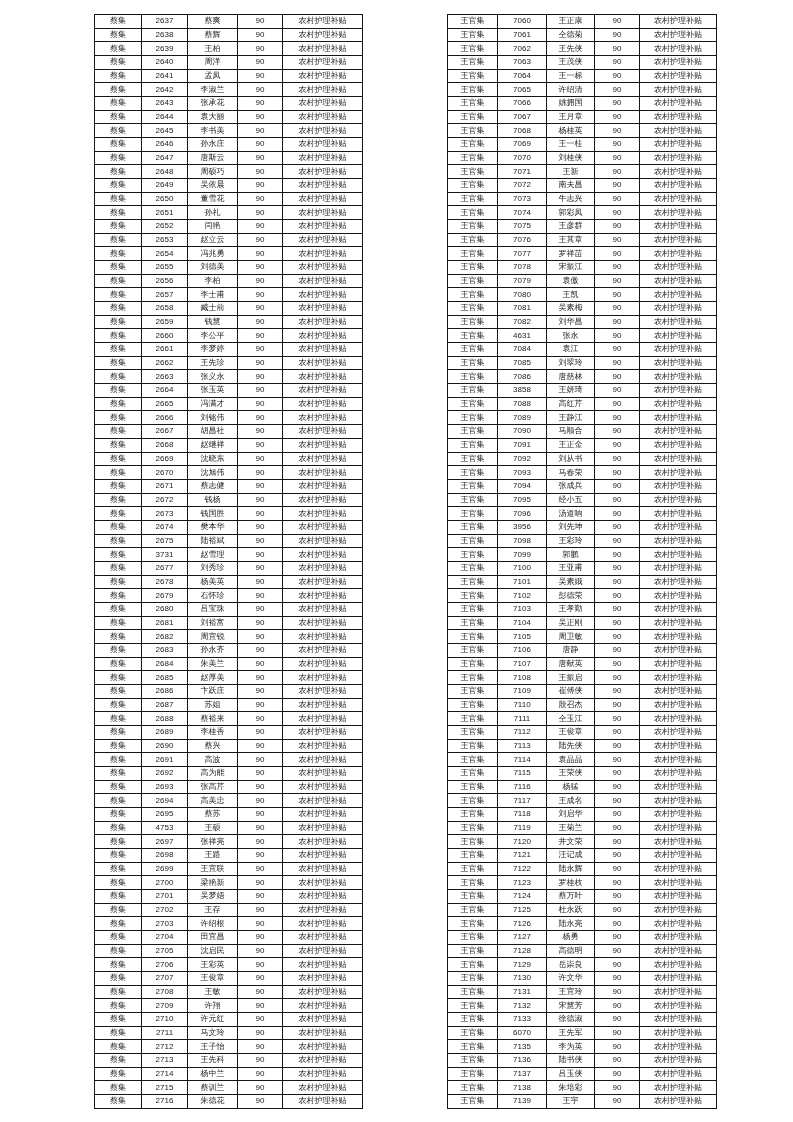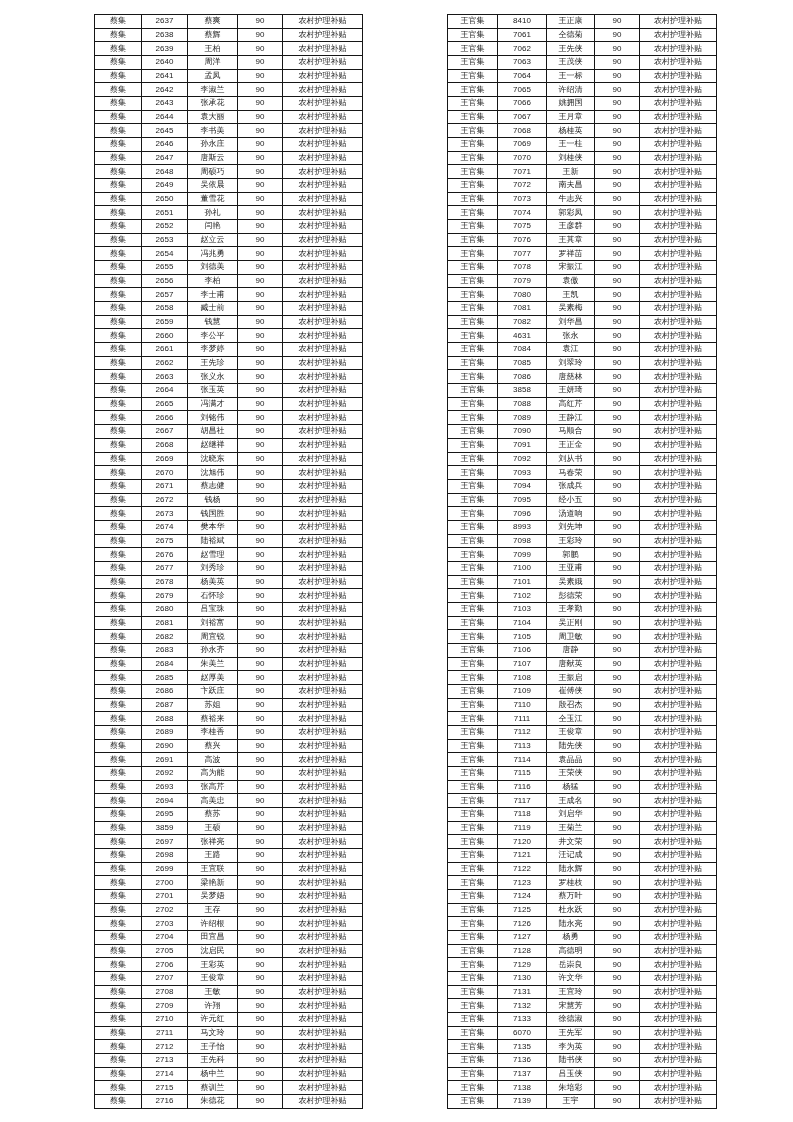--- a/index.html
+++ b/index.html
@@ -330,21 +330,21 @@
         </tr>
         <tr>
           <td>蔡集</td>
           <td>2675</td>
           <td>陆裕斌</td>
           <td>90</td>
           <td>农村护理补贴</td>
         </tr>
         <tr>
           <td>蔡集</td>
-          <td>2676</td>
+          <td>3731</td>
           <td>赵雪理</td>
           <td>90</td>
           <td>农村护理补贴</td>
         </tr>
         <tr>
           <td>蔡集</td>
           <td>2677</td>
           <td>刘秀珍</td>
           <td>90</td>
           <td>农村护理补贴</td>
@@ -470,21 +470,21 @@
         </tr>
         <tr>
           <td>蔡集</td>
           <td>2695</td>
           <td>蔡苏</td>
           <td>90</td>
           <td>农村护理补贴</td>
         </tr>
         <tr>
           <td>蔡集</td>
-          <td>3859</td>
+          <td>4753</td>
           <td>王硕</td>
           <td>90</td>
           <td>农村护理补贴</td>
         </tr>
         <tr>
           <td>蔡集</td>
           <td>2697</td>
           <td>张祥亮</td>
           <td>90</td>
           <td>农村护理补贴</td>
@@ -629,21 +629,21 @@
     <colgroup>
         <col>
         <col>
         <col>
         <col>
         <col>
       </colgroup>
     <tbody>
         <tr>
           <td>王官集</td>
-          <td>8410</td>
+          <td>7060</td>
           <td>王正康</td>
           <td>90</td>
           <td>农村护理补贴</td>
         </tr>
         <tr>
           <td>王官集</td>
           <td>7061</td>
           <td>仝德菊</td>
           <td>90</td>
           <td>农村护理补贴</td>
@@ -888,21 +888,21 @@
         </tr>
         <tr>
           <td>王官集</td>
           <td>7096</td>
           <td>汤道响</td>
           <td>90</td>
           <td>农村护理补贴</td>
         </tr>
         <tr>
           <td>王官集</td>
-          <td>8993</td>
+          <td>3956</td>
           <td>刘先坤</td>
           <td>90</td>
           <td>农村护理补贴</td>
         </tr>
         <tr>
           <td>王官集</td>
           <td>7098</td>
           <td>王彩玲</td>
           <td>90</td>
           <td>农村护理补贴</td>

